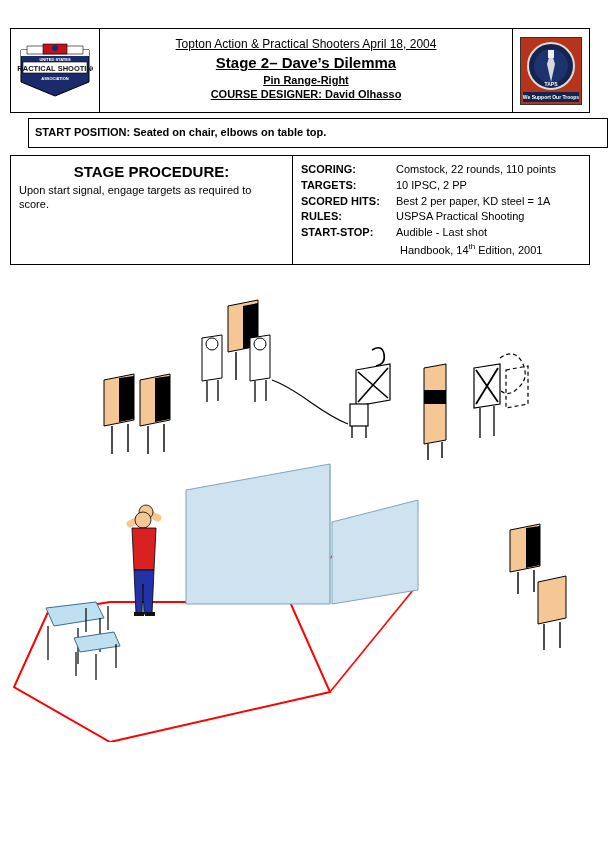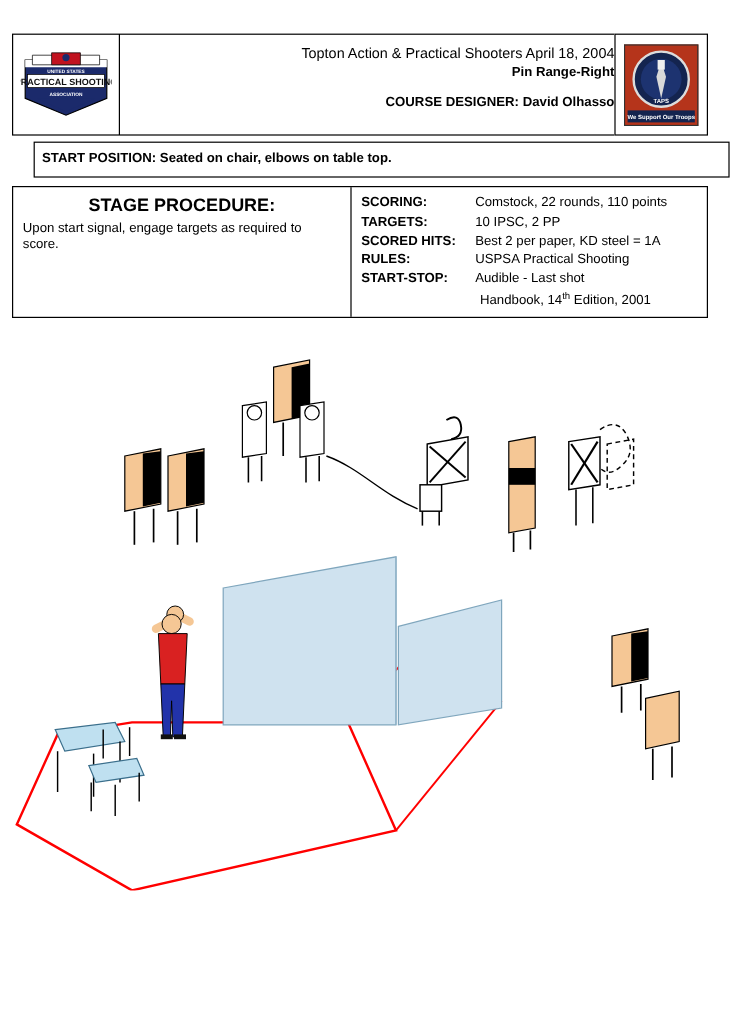--- a/index.html
+++ b/index.html
@@ -48,39 +48,40 @@
     display: flex;
     align-items: center;
     justify-content: center;
     position: relative;
   }
   .header-center {
     flex: 1;
     border-top: 1px solid #000;
     border-bottom: 1px solid #000;
     box-sizing: border-box;
-    text-align: right;
+    text-align: center;
     padding-top: 8px;
+    text-decoration: underline;
   }
   .hdr-line1 {
     font-size: 12px;
     color: #000;
     margin-bottom: 3px;
   }
   .hdr-line2 {
     font-size: 15px;
     font-weight: bold;
     color: #000;
     margin-bottom: 3px;
   }
   .hdr-line3 {
     font-size: 11px;
     font-weight: bold;
     color: #000;
-    margin-bottom: 13px;
+    margin-bottom: 2px;
   }
   .hdr-line4 {
     font-size: 11px;
     font-weight: bold;
     color: #000;
   }
 
   
   .logo-badge {
     width: 76px;
@@ -192,20 +193,21 @@
           <text x="38" y="28.5" font-family="Liberation Sans, sans-serif" font-size="7.5" font-weight="bold" text-anchor="middle" fill="#101010">PRACTICAL SHOOTING</text>
           <text x="38" y="19" font-family="Liberation Sans, sans-serif" font-size="4" font-weight="bold" text-anchor="middle" fill="#ffffff">UNITED STATES</text>
           <text x="38" y="38" font-family="Liberation Sans, sans-serif" font-size="4" font-weight="bold" text-anchor="middle" fill="#ffffff">ASSOCIATION</text>
           <path d="M14 40 L62 40 L38 51 Z" fill="#1b2a6b"></path>
         </svg>
       </div>
     </div>
 
     <div class="header-center">
       <div class="hdr-line1">Topton Action &amp; Practical Shooters  April 18, 2004</div>
+      <div class="hdr-line2">Stage 2– Dave’s Dilemma</div>
       <div class="hdr-line3">Pin Range-Right</div>
       <div class="hdr-line4">COURSE DESIGNER: David Olhasso</div>
     </div>
 
     <div class="logo-right">
       <div class="logo-r-art">
         <svg width="60" height="66" viewBox="0 0 60 66">
           <rect x="0" y="0" width="60" height="66" fill="#b5341b"></rect>
           <circle cx="30" cy="28" r="23" fill="#14244f" stroke="#dcdcdc" stroke-width="2"></circle>
           <circle cx="30" cy="28" r="17" fill="#1d3370"></circle>

